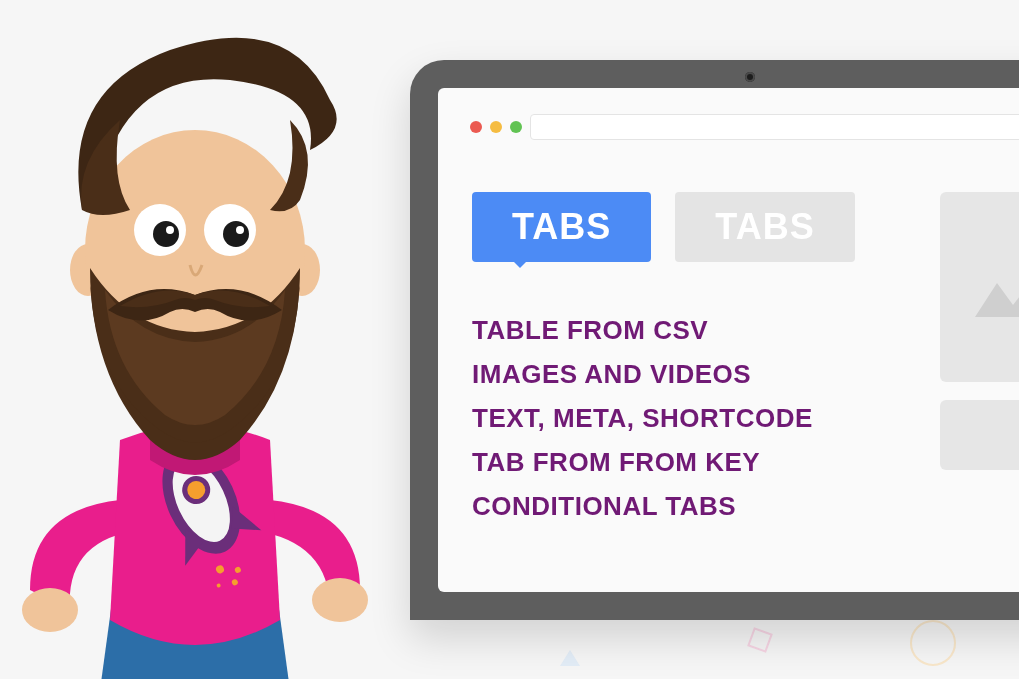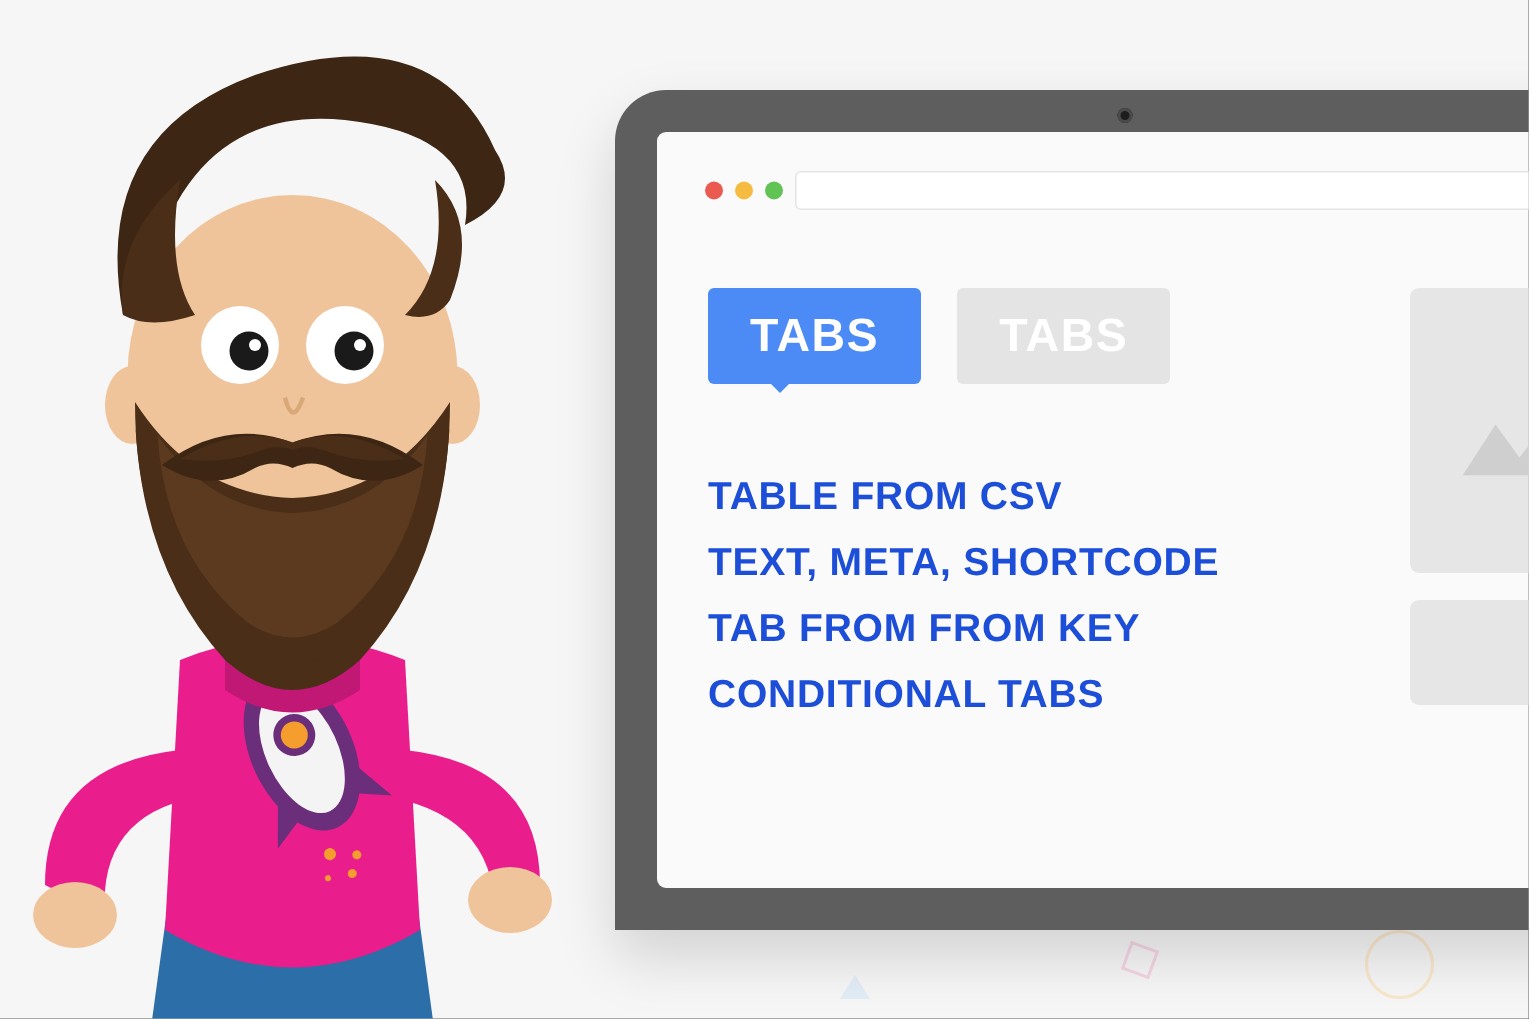--- a/index.html
+++ b/index.html
@@ -13,27 +13,27 @@
 .camera{position:absolute;top:12px;left:50%;transform:translateX(-50%);width:10px;height:10px;background:#1d1d1d;border-radius:50%;box-shadow:inset 0 0 0 2px #4a4a4a}
 
 
 .browser{position:absolute;left:32px;top:26px;right:0;display:flex;align-items:center;gap:8px}
 .dot{width:12px;height:12px;border-radius:50%}
 .d-red{background:#eb5a51}.d-yel{background:#f5bc41}.d-grn{background:#61c353}
 .addr{flex:1;height:26px;border:1px solid #e4e4e4;border-radius:4px;background:#fff;display:flex;align-items:center;justify-content:flex-end;padding:0 10px}
 
 
 .tabs{position:absolute;left:34px;top:104px;display:flex;gap:24px}
-.tab{padding:14px 28px;font-weight:700;font-size:31px;letter-spacing:1px;border-radius:4px;position:relative}
+.tab{padding:14px 40px;font-weight:700;font-size:36px;letter-spacing:1px;border-radius:4px;position:relative}
 .tab-active{background:#4c8bf5;color:#fff}
 .tab-active::after{content:"";position:absolute;left:36px;bottom:-18px;border:12px solid transparent;border-top-color:#4c8bf5}
 .tab-inactive{background:#e4e4e4;color:#fff}
 
 
-.features{position:absolute;left:34px;top:220px;font-size:26px;line-height:44px;color:#1d4ed8;font-weight:600;letter-spacing:.5px}
+.features{position:absolute;left:34px;top:220px;font-size:26px;line-height:44px;color:#701a75;font-weight:600;letter-spacing:.5px}
 
 
 .cards{position:absolute;right:0;top:104px;width:150px}
 .card{background:#e6e6e6;border-radius:6px;margin-bottom:18px;display:flex;align-items:center;justify-content:center}
 .c1{height:190px}.c2{height:70px}
 .img-ph{width:80px;height:60px}
 .mount{fill:#cfcfcf}.sun{fill:#cfcfcf}
 
 
 .deco{position:absolute;opacity:.5}
@@ -74,20 +74,21 @@
         </div>
       </div>
 
       <div class="tabs">
         <div class="tab tab-active">TABS</div>
         <div class="tab tab-inactive">TABS</div>
       </div>
 
       <div class="features">
         <div>TABLE FROM CSV</div>
+        <div>IMAGES AND VIDEOS</div>
         <div>TEXT, META, SHORTCODE</div>
         <div>TAB FROM FROM KEY</div>
         <div>CONDITIONAL TABS</div>
       </div>
 
       <div class="cards">
         <div class="card c1">
           <svg class="img-ph" viewBox="0 0 80 60">
             <circle class="sun" cx="58" cy="14" r="8"></circle>
             <polygon class="mount" points="0,60 22,26 38,48 52,30 80,60"></polygon>

